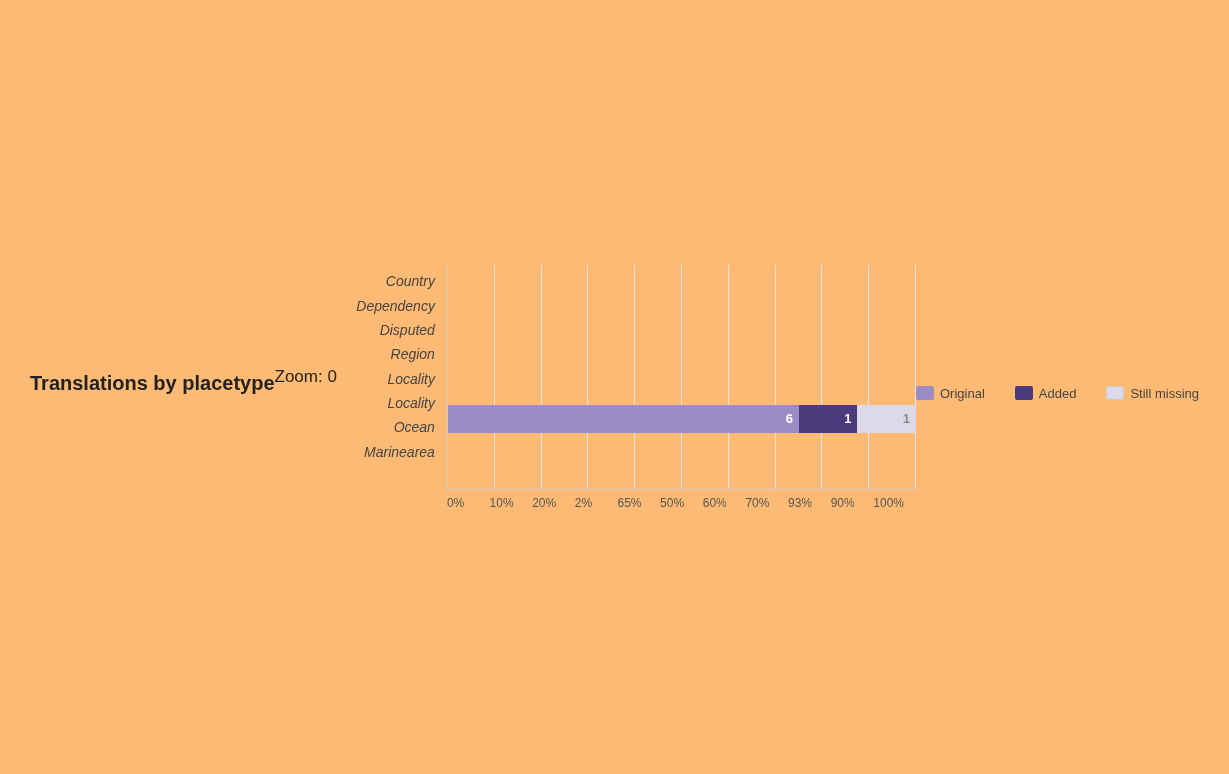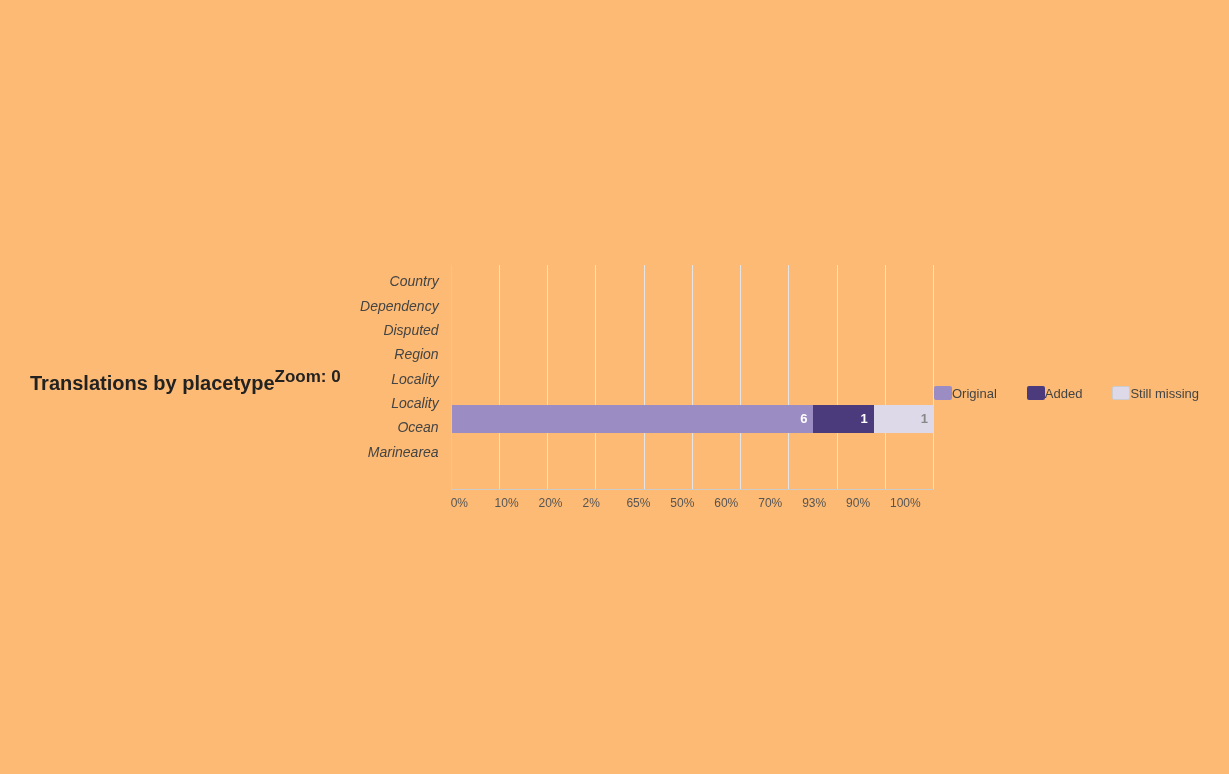--- a/index.html
+++ b/index.html
@@ -23,21 +23,21 @@
       padding: 20px 30px 20px 30px;
     }
     .chart-title {
       font-size: 20px;
       font-weight: bold;
       margin-bottom: 8px;
       color: #222;
     }
     .chart-subtitle {
       font-size: 17px;
-      font-weight: bold;
+      font-weight: normal;
       margin-bottom: 20px;
       color: #222;
     }
     .chart-area {
       display: flex;
       flex-direction: row;
       width: 100%;
       flex: 1;
     }
     .y-axis {
@@ -134,20 +134,21 @@
       display: flex;
       flex-direction: row;
       justify-content: center;
       gap: 30px;
       margin-top: 12px;
       font-size: 13px;
       color: #444;
     }
     .legend-item {
       display: flex;
+      gap: 6px;
     }
     .legend-swatch {
       width: 18px;
       height: 14px;
       border-radius: 2px;
     }
     .note {
       font-style: italic;
       font-size: 13px;
       color: #555;

